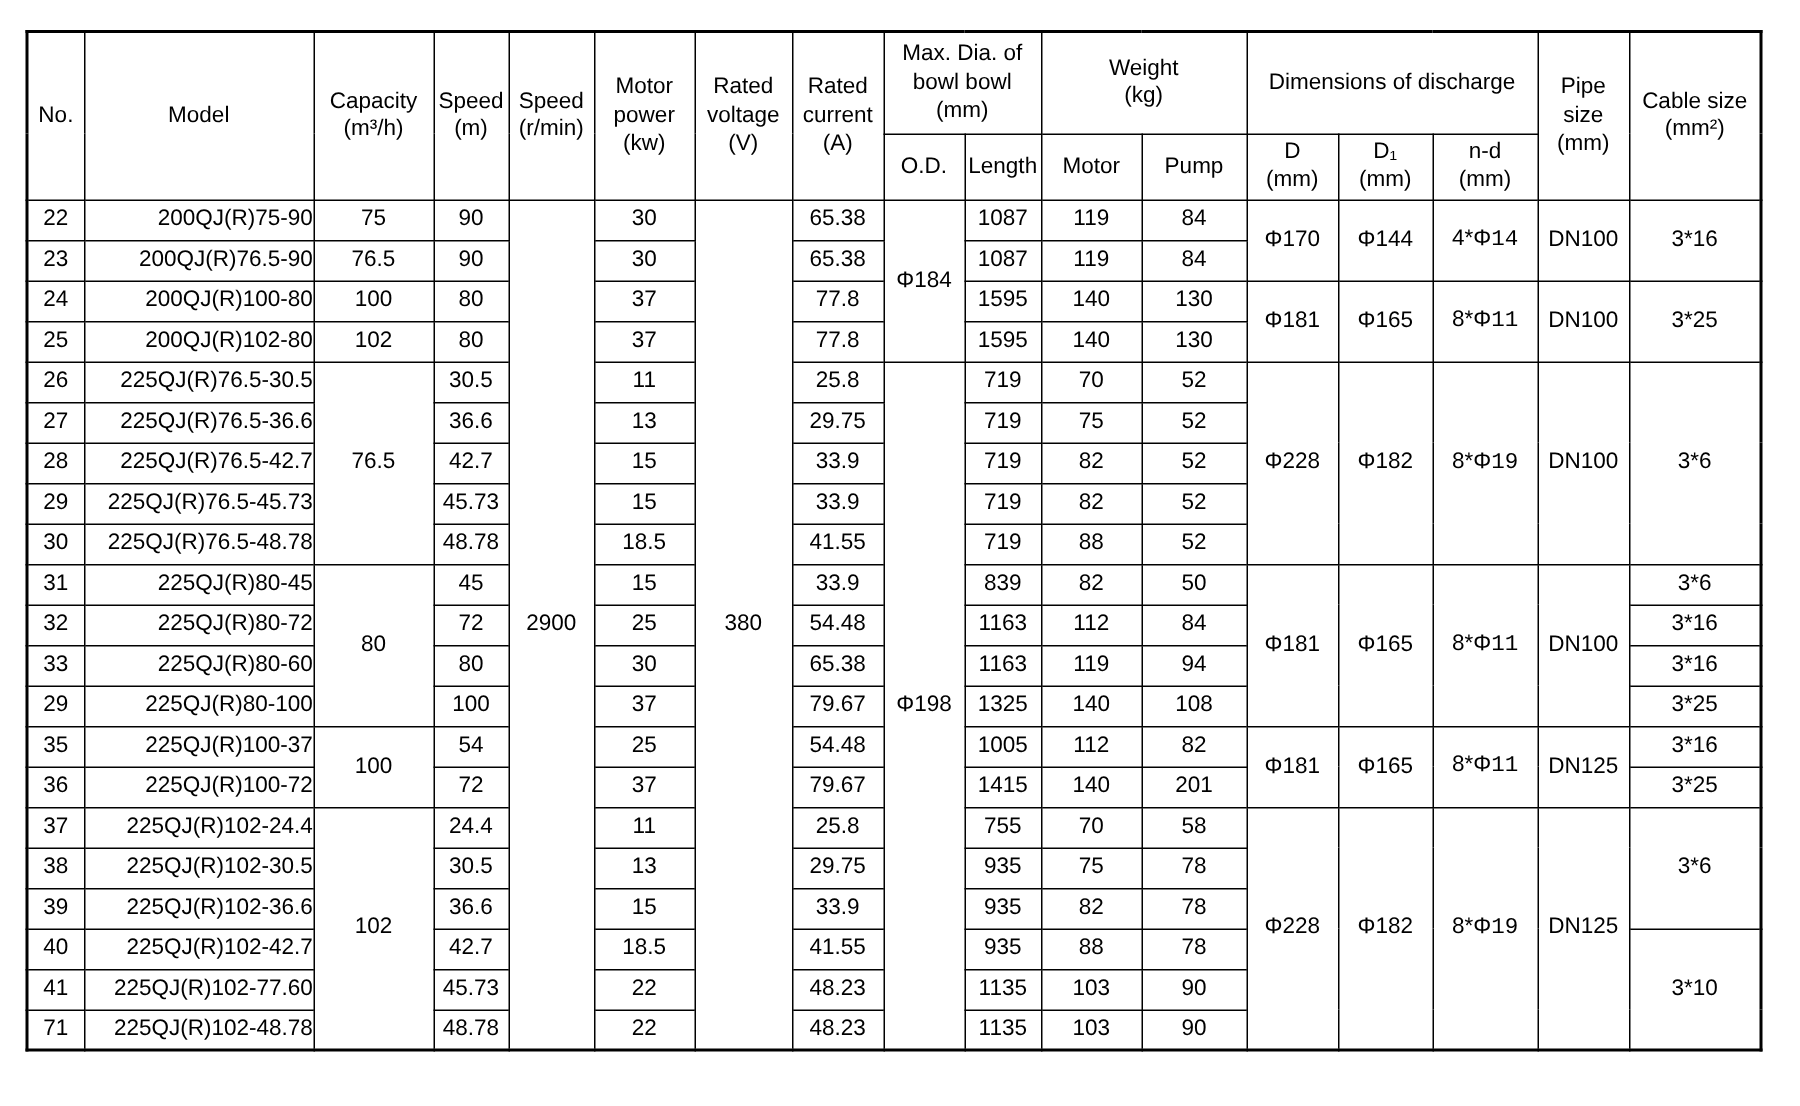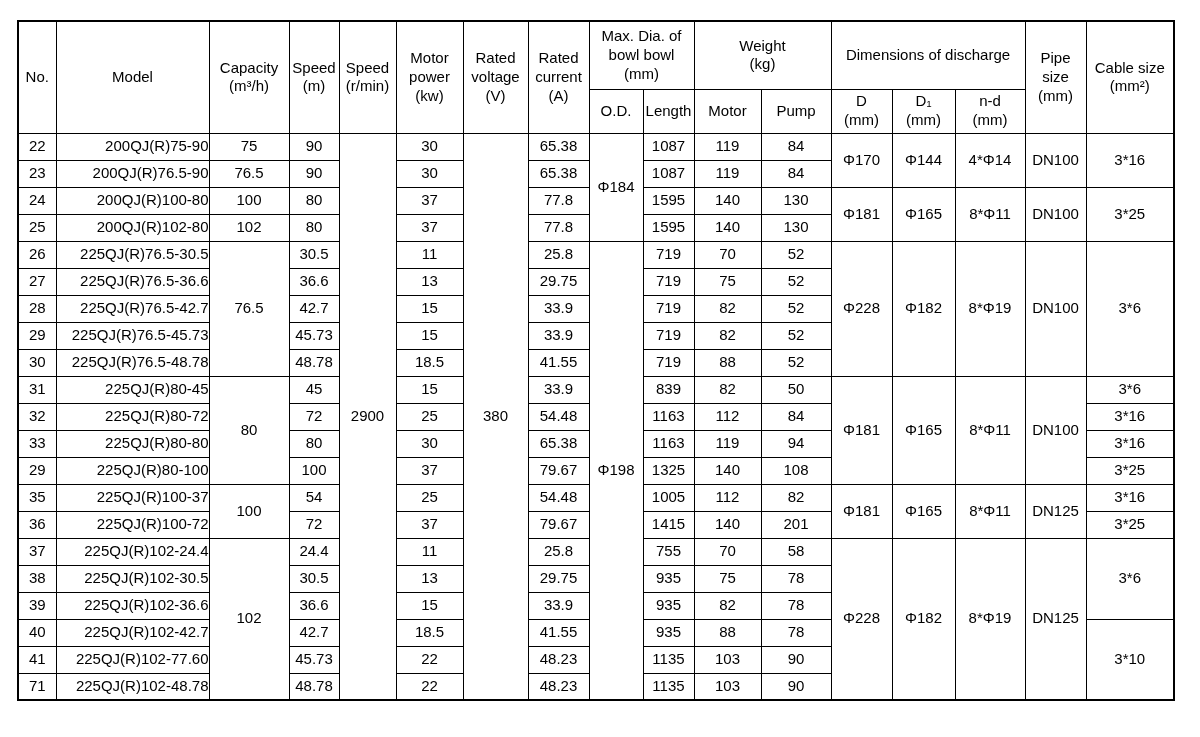--- a/index.html
+++ b/index.html
@@ -39,21 +39,21 @@
     white-space: pre-line;
   }
   table.spec thead tr.h1 { height: 68px; }
   table.spec thead tr.h2 { height: 44px; }
   table.spec tbody tr { height: 27px; }
   table.spec td.col-model {
     text-align: right;
     padding-left: 0;
   }
   .nd-num {
-    font-family: Liberation Sans, sans-serif;
+    font-family: Liberation Mono, monospace;
   }
 </style>
 </head>
 <body>
 
 <div class="canvas">
   <table class="spec">
     <colgroup>
       <col style="width:38px">
         <col style="width:153px">
@@ -254,21 +254,21 @@
           <td class="col-head">72</td>
           <td class="col-power">25</td>
           <td class="col-current">54.48</td>
           <td class="col-length">1163</td>
           <td class="col-motor">112</td>
           <td class="col-pump">84</td>
           <td class="col-cable" rowspan="1">3*16</td>
         </tr>
         <tr>
           <td class="col-no">33</td>
-          <td class="col-model">225QJ(R)80-80</td>
+          <td class="col-model">225QJ(R)80-60</td>
           <td class="col-head">80</td>
           <td class="col-power">30</td>
           <td class="col-current">65.38</td>
           <td class="col-length">1163</td>
           <td class="col-motor">119</td>
           <td class="col-pump">94</td>
           <td class="col-cable" rowspan="1">3*16</td>
         </tr>
         <tr>
           <td class="col-no">29</td>

